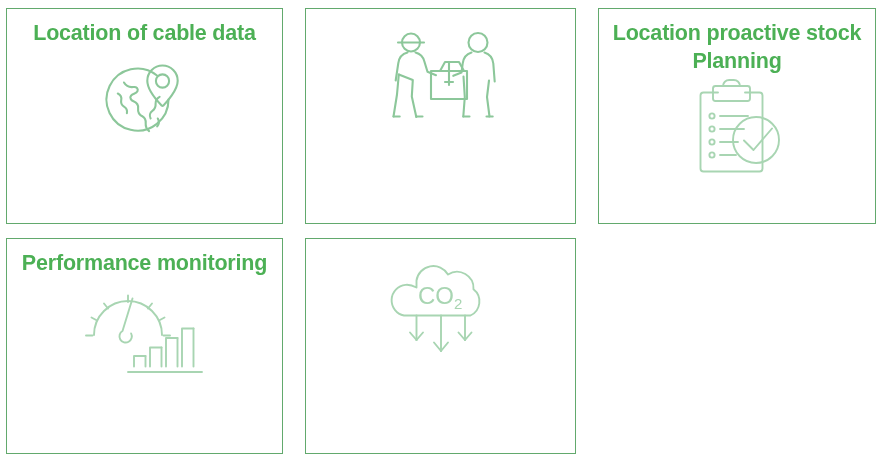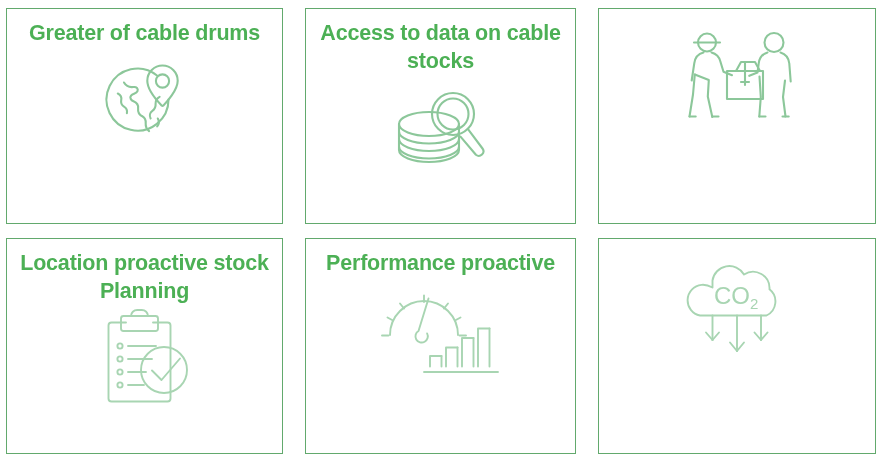--- a/index.html
+++ b/index.html
@@ -80,57 +80,38 @@
   
   .icon-wrap-0 svg { margin-top: 2px; }
   .icon-wrap-4 svg { margin-top: 6px; }
 </style>
 </head>
 <body>
 
 <div class="board">
 
   <div class="card">
-    <div class="card-title">Greater of cable drums</div>
+    <div class="card-title">Location of cable data</div>
     <div class="card-icon icon-wrap-0">
       <span>
         <svg width="104" height="104" viewBox="0 0 104 104">
           <g class="ico">
             <path d="M75.5 47.5a31 31 0 1 1-11.5-24"></path>
             <path d="M31 30.5c2 3.5 6 5 9.5 4.5 3-.4 5 1.5 4 4.2-1 2.6-4.6 2.4-6.5 4.5-1.8 2 .2 4.6 2.5 5.6 3 1.3 5 4 4.6 7-.4 3.4 1.4 6.5 4.2 8 2.6 1.4 3.6 4.2 3.4 7-.2 3 1 6 3.4 7.8"></path>
             <path d="M24.8 41.5c2.6 1.3 4 4 3.4 6.8-.5 2.6.6 5 2.8 6.3 2.3 1.4 3.4 4 2.9 6.5"></path>
             <path d="M66.6 44.8c-2.6 1.4-4.2 4.2-4 7 .2 2.8-1 5.5-3.2 7-2.5 1.8-3.2 5-1.8 7.6"></path>
             <path d="M64.2 74.4c1.8-2.2 2-5.4.6-7.9"></path>
             <circle cx="69.5" cy="29" r="6.6"></circle>
             <path d="M69.5 13.5c8.4 0 15.2 6.8 15.2 15.2 0 9.6-11.6 22-14.3 24.7a1.3 1.3 0 0 1-1.8 0C66 50.7 54.3 38.3 54.3 28.7c0-8.4 6.8-15.2 15.2-15.2z"></path>
           </g>
         </svg>
       </span>
     </div>
   </div>
 
-  <div class="card">
-    <div class="card-title">Access to data on cable stocks</div>
-    <div class="card-icon icon-wrap-1">
-      <span>
-        <svg width="112" height="104" viewBox="0 0 112 104">
-          <g class="ico">
-            <ellipse cx="44" cy="46" rx="30" ry="12"></ellipse>
-            <path d="M14 46v26c0 6.6 13.4 12 30 12s30-5.4 30-12V46"></path>
-            <path d="M14 53.5c0 6.6 13.4 12 30 12s30-5.4 30-12"></path>
-            <path d="M14 61c0 6.6 13.4 12 30 12s30-5.4 30-12"></path>
-            <path d="M14 68.5c0 6.6 13.4 12 30 12s30-5.4 30-12"></path>
-            <circle cx="68" cy="36" r="21"></circle>
-            <circle cx="68" cy="36" r="15.5"></circle>
-            <path d="M82.8 50.8 97.5 70.5a4.6 4.6 0 0 1-6.6 6.3L75.5 58.6"></path>
-          </g>
-        </svg>
-      </span>
-    </div>
-  </div>
 
   <div class="card">
     <div class="card-icon icon-wrap-2">
       <span>
         <svg width="112" height="104" viewBox="0 0 112 104">
           <g class="ico">
 
             <circle cx="26" cy="20.5" r="9"></circle>
             <path d="M13 20.5h26"></path>
             <path d="M22.5 30.5c-5 1.3-8.5 5.5-9.2 10.6l-2.6 17.4"></path>
@@ -178,21 +159,21 @@
             <path d="M35 77h16"></path>
             <circle cx="71" cy="62" r="23"></circle>
             <path d="M59 62.5 68.5 72 87 50.5"></path>
           </g>
         </svg>
       </span>
     </div>
   </div>
 
   <div class="card">
-    <div class="card-title">Performance proactive</div>
+    <div class="card-title">Performance monitoring</div>
     <div class="card-icon icon-wrap-4">
       <span>
         <svg width="122" height="92" viewBox="0 0 122 92">
           <g class="ico-thin">
 
             <path d="M10 49a34 34 0 0 1 68 0"></path>
 
             <path d="M2 49.5h6.5"></path>
             <path d="M7.5 31.5 13 34.5"></path>
             <path d="M20 17.5l4 5"></path>

